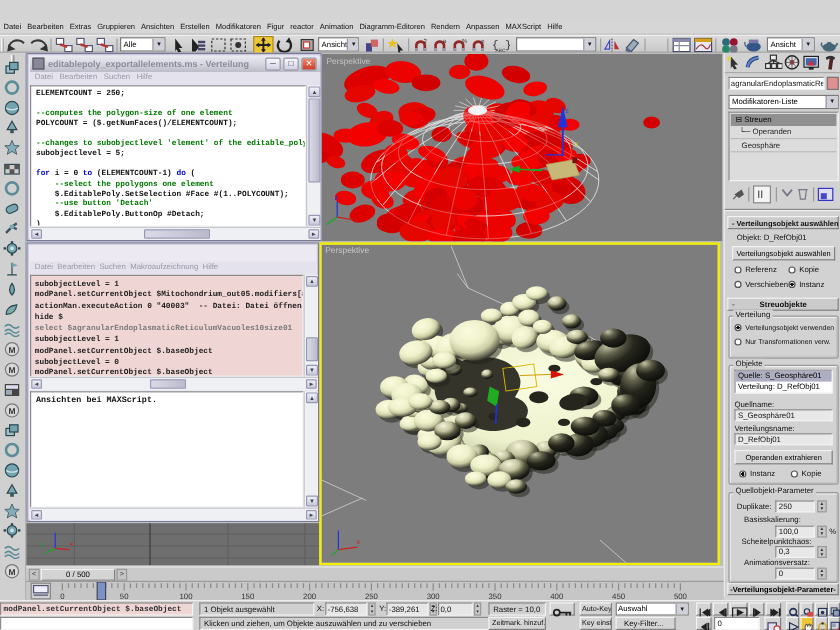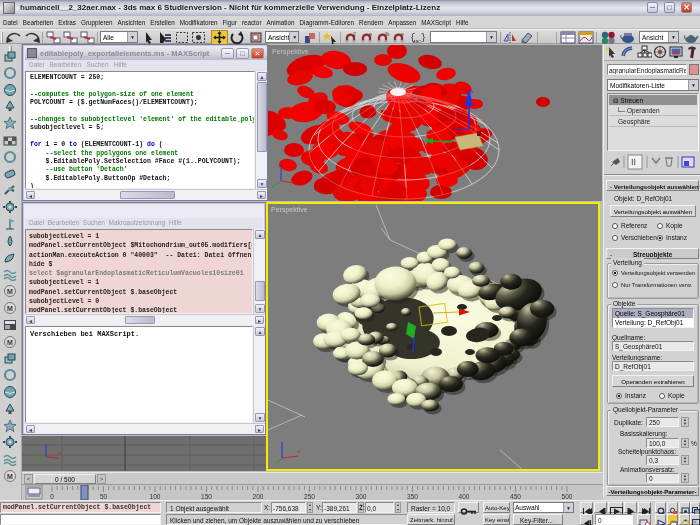--- a/index.html
+++ b/index.html
@@ -1,20 +1,13 @@
 <!DOCTYPE html>
 <html><head><meta charset="utf-8"><style>*{margin:0;padding:0;box-sizing:border-box;}body{font-family:"Liberation Sans",sans-serif;}#root{position:relative;width:700px;height:525px;background:#d4d4d4;overflow:hidden;}.abs{position:absolute;}.sunk{border-top:1px solid #8a8a8a;border-left:1px solid #8a8a8a;border-bottom:1px solid #f2f2f2;border-right:1px solid #f2f2f2;}.rais{border-top:1px solid #f2f2f2;border-left:1px solid #f2f2f2;border-bottom:1px solid #808080;border-right:1px solid #808080;}.t7{font-size:6.5px;line-height:9px;color:#111;white-space:nowrap;}.mono{font-family:"Liberation Mono",monospace;}.combo{background:#fff;border:1px solid #7a7a7a;display:flex;align-items:center;overflow:hidden;}.combo .arr{margin-left:auto;width:10px;height:100%;background:#d0d0d8;border-left:1px solid #9a9aae;display:flex;align-items:center;justify-content:center;font-size:5px;color:#222;flex:none;}.wtitle{background:linear-gradient(180deg,#e8e8ee 0%,#d8d8e0 45%,#bcbcc8 100%);}.btnx{width:11px;height:10px;border-radius:2px;font-size:7px;line-height:9px;text-align:center;color:#fff;}.scrv{background:#eef0f4;border-left:1px solid #c6c6cc;}.scrh{background:#eef0f4;border-top:1px solid #c6c6cc;}.sthumb{background:linear-gradient(90deg,#dadae8,#babacc);border:1px solid #9898b4;border-radius:1px;}.sarr{font-size:5px;color:#445;text-align:center;line-height:9px;background:linear-gradient(180deg,#f0f0f8,#c8c8da);border:1px solid #9898b4;border-radius:1px;}.grp{border:1px solid #9a9a9a;border-radius:2px;box-shadow:1px 1px 0 #efefef inset, -1px -1px 0 #b8b8b8 inset;}.radio{display:inline-block;width:6px;height:6px;border-radius:50%;background:#fff;border:1px solid #555;vertical-align:-1px;margin-right:3px;}.radio.on{background:radial-gradient(circle,#111 0,#111 1.4px,#fff 1.5px);}</style></head><body>
 <div id="root">
-    <div class="abs" style="left:0;top:0;width:700px;height:16px;background:linear-gradient(180deg,#9393a8 0%,#c2c2ce 15%,#e7e7ed 50%,#d4d4dc 75%,#b4b4c2 100%);">
-      <div class="abs" style="left:3px;top:2px;width:12px;height:12px;background:linear-gradient(135deg,#e8e8e8,#909090);border:1px solid #666;"></div>
-      <div class="abs" style="left:20px;top:3px;font-size:8px;font-weight:bold;color:#1a1a1a;white-space:nowrap;">humancell__2_32aer.max - 3ds max 6 Studienversion - Nicht für kommerzielle Verwendung - Einzelplatz-Lizenz</div>
-      <div class="abs btnx" style="left:647px;top:2px;height:11px;background:linear-gradient(180deg,#f4f4fa,#c8c8de);border:1px solid #8888aa;color:#334;font-size:7px;font-weight:normal;line-height:10px;">─</div>
-      <div class="abs btnx" style="left:664px;top:2px;height:11px;background:linear-gradient(180deg,#f4f4fa,#c8c8de);border:1px solid #8888aa;color:#334;font-size:7px;font-weight:normal;line-height:10px;">□</div>
-      <div class="abs btnx" style="left:681px;top:2px;height:11px;background:linear-gradient(180deg,#ee8266,#c63418);border:1px solid #8888aa;color:#fff;font-size:8px;font-weight:bold;line-height:10px;">✕</div>
-    </div>
     <div class="abs" style="left:0;top:16px;width:700px;height:13px;background:#d6d6d6;border-bottom:1px solid #bdbdbd;">
       <div style="display:flex;gap:5px;padding:3px 0 0 3px;">
         <span style="font-size:6.3px;color:#111;white-space:nowrap;">Datei</span>
         <span style="font-size:6.3px;color:#111;white-space:nowrap;">Bearbeiten</span>
         <span style="font-size:6.3px;color:#111;white-space:nowrap;">Extras</span>
         <span style="font-size:6.3px;color:#111;white-space:nowrap;">Gruppieren</span>
         <span style="font-size:6.3px;color:#111;white-space:nowrap;">Ansichten</span>
         <span style="font-size:6.3px;color:#111;white-space:nowrap;">Erstellen</span>
         <span style="font-size:6.3px;color:#111;white-space:nowrap;">Modifikatoren</span>
         <span style="font-size:6.3px;color:#111;white-space:nowrap;">Figur</span>
@@ -789,21 +782,21 @@
           <line x1="14" y1="254" x2="14" y2="238" stroke="#2233dd"></line>
           <line x1="14" y1="254" x2="30" y2="252" stroke="#cc2222"></line>
           <line x1="14" y1="254" x2="8" y2="259" stroke="#11aa22"></line>
           <text x="29" y="249" font-size="6" fill="#cc2222" font-family="Liberation Sans">x</text>
         </g>
       </svg></div>
     <div class="abs" style="left:271px;top:206px;font-size:7px;color:#c8c8c8;">Perspektive</div>
     <div class="abs" style="left:22px;top:44px;width:246px;height:157px;background:#ece9f2;border:1px solid #7a7a9a;box-shadow:0 0 0 1px #c8c8dc inset;">
       <div class="abs wtitle" style="left:2px;top:2px;width:242px;height:13px;">
         <div class="abs" style="left:2px;top:1px;width:10px;height:10px;background:#889;border:1px solid #556;"></div>
-        <div class="abs" style="left:15px;top:2px;font-size:7.5px;font-weight:bold;color:#8a8a9c;white-space:nowrap;">editablepoly_exportallelements.ms - MAXScript</div>
+        <div class="abs" style="left:15px;top:2px;font-size:7.5px;font-weight:bold;color:#8a8a9c;white-space:nowrap;">editablepoly_exportallelements.ms - Verteilung</div>
         <div class="abs btnx" style="left:196px;top:1px;width:13px;height:11px;background:linear-gradient(180deg,#f8f8fc,#d0d0e4);border:1px solid #99a;color:#446;">─</div>
         <div class="abs btnx" style="left:211px;top:1px;width:13px;height:11px;background:linear-gradient(180deg,#f8f8fc,#d0d0e4);border:1px solid #99a;color:#446;">□</div>
         <div class="abs btnx" style="left:226px;top:1px;width:13px;height:11px;background:linear-gradient(180deg,#f08870,#cc3a22);border:1px solid #99a;color:#fff;">✕</div>
       </div>
       <div class="abs" style="left:2px;top:15px;width:242px;height:11px;background:#e4e2ec;">
         <span style="position:absolute;left:4px;top:1px;font-size:6.5px;color:#9a98a8;">Datei&nbsp;&nbsp;&nbsp;Bearbeiten&nbsp;&nbsp;&nbsp;Suchen&nbsp;&nbsp;&nbsp;Hilfe</span>
       </div>
       <div class="abs sunk" style="left:2px;top:26px;width:230px;height:118px;background:#fff;overflow:hidden;">
         <pre class="mono" style="font-size:6.5px;line-height:8.4px;font-weight:bold;color:#111;margin:2px 0 0 4px;">ELEMENTCOUNT = 250;
 &nbsp;
@@ -850,21 +843,21 @@
         <div class="sarr" style="width:10px;height:9px;margin:1px;">▲</div>
         <div class="sthumb" style="position:absolute;left:1px;top:52px;width:10px;height:20px;"></div>
         <div class="sarr" style="position:absolute;left:1px;bottom:1px;width:10px;height:9px;">▼</div>
       </div>
       <div class="abs scrh" style="left:2px;top:111px;width:240px;height:11px;">
         <div class="sarr" style="position:absolute;left:1px;top:1px;width:9px;height:8px;">◄</div>
         <div class="sthumb" style="position:absolute;left:100px;top:1px;width:30px;height:8px;"></div>
         <div class="sarr" style="position:absolute;right:1px;top:1px;width:9px;height:8px;">►</div>
       </div>
       <div class="abs sunk" style="left:2px;top:123px;width:228px;height:97px;background:#fff;">
-        <pre class="mono" style="font-size:7px;line-height:9px;font-weight:bold;color:#111;margin:3px 0 0 4px;">Verschieben bei MAXScript.</pre>
+        <pre class="mono" style="font-size:7px;line-height:9px;font-weight:bold;color:#111;margin:3px 0 0 4px;">Ansichten bei MAXScript.</pre>
       </div>
       <div class="abs scrv" style="left:230px;top:123px;width:12px;height:97px;">
         <div class="sarr" style="width:10px;height:9px;margin:1px;">▲</div>
         <div class="sarr" style="position:absolute;left:1px;bottom:1px;width:10px;height:9px;">▼</div>
       </div>
       <div class="abs scrh" style="left:2px;top:220px;width:240px;height:11px;">
         <div class="sarr" style="position:absolute;left:1px;top:1px;width:9px;height:8px;">◄</div>
         <div class="sarr" style="position:absolute;right:1px;top:1px;width:9px;height:8px;">►</div>
       </div>
     </div>

